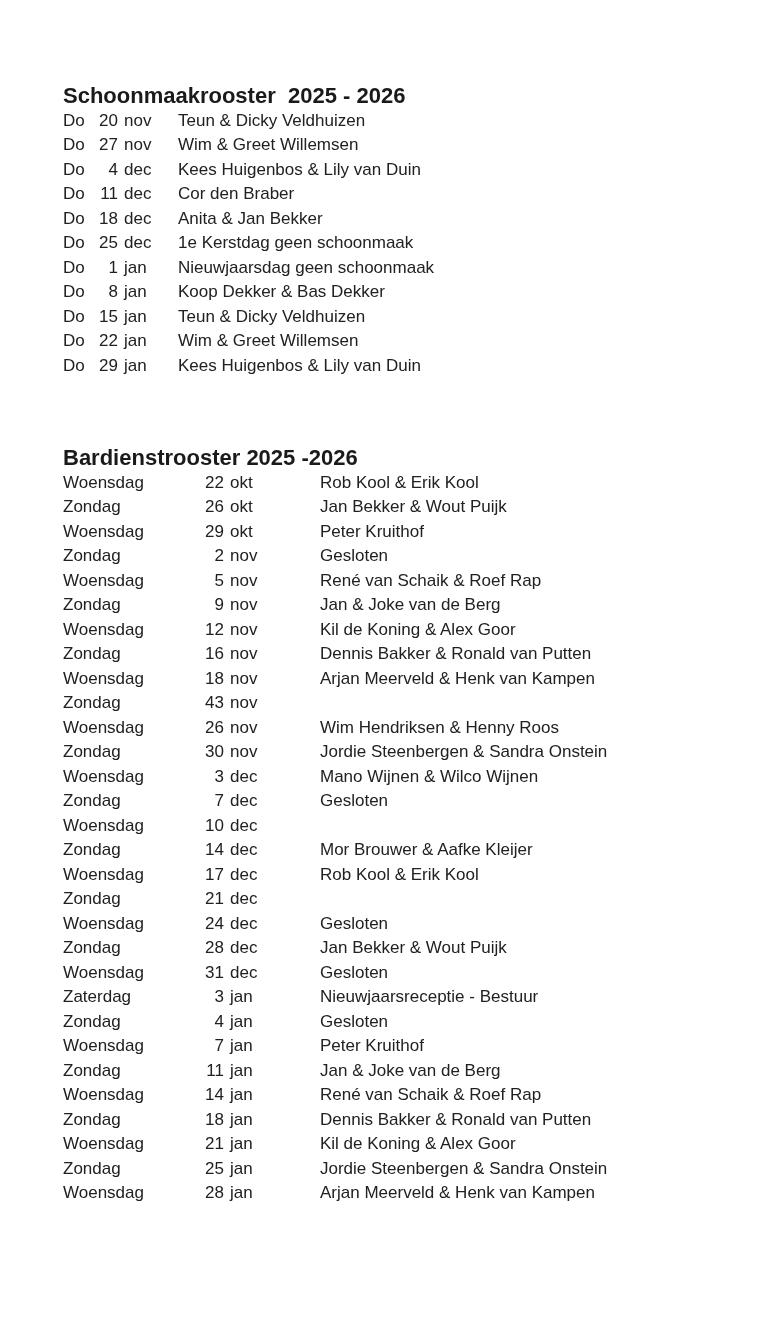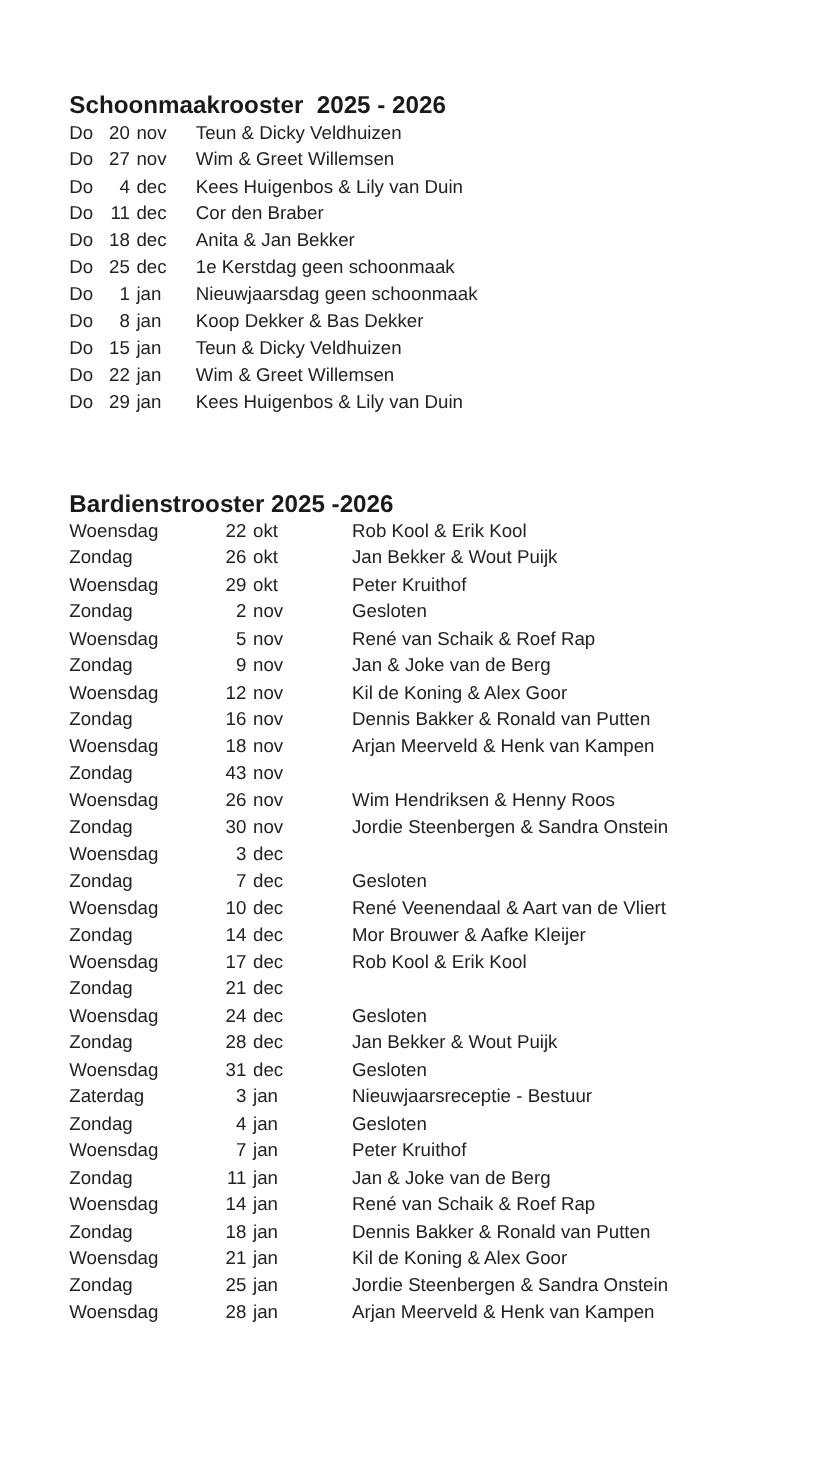--- a/index.html
+++ b/index.html
@@ -221,34 +221,34 @@
     <span class="cell-day">Zondag</span>
     <span class="cell-num">30</span>
     <span class="cell-month">nov</span>
     <span class="cell-name">Jordie Steenbergen &amp; Sandra Onstein</span>
   </div>
 
   <div class="row">
     <span class="cell-day">Woensdag</span>
     <span class="cell-num">3</span>
     <span class="cell-month">dec</span>
+    <span class="cell-name">Mano Wijnen &amp; Wilco Wijnen</span>
   </div>
 
   <div class="row">
     <span class="cell-day">Zondag</span>
     <span class="cell-num">7</span>
     <span class="cell-month">dec</span>
     <span class="cell-name">Gesloten</span>
   </div>
 
   <div class="row">
     <span class="cell-day">Woensdag</span>
     <span class="cell-num">10</span>
     <span class="cell-month">dec</span>
-    <span class="cell-name">René Veenendaal &amp; Aart van de Vliert</span>
   </div>
 
   <div class="row">
     <span class="cell-day">Zondag</span>
     <span class="cell-num">14</span>
     <span class="cell-month">dec</span>
     <span class="cell-name">Mor Brouwer &amp; Aafke Kleijer</span>
   </div>
 
   <div class="row">

